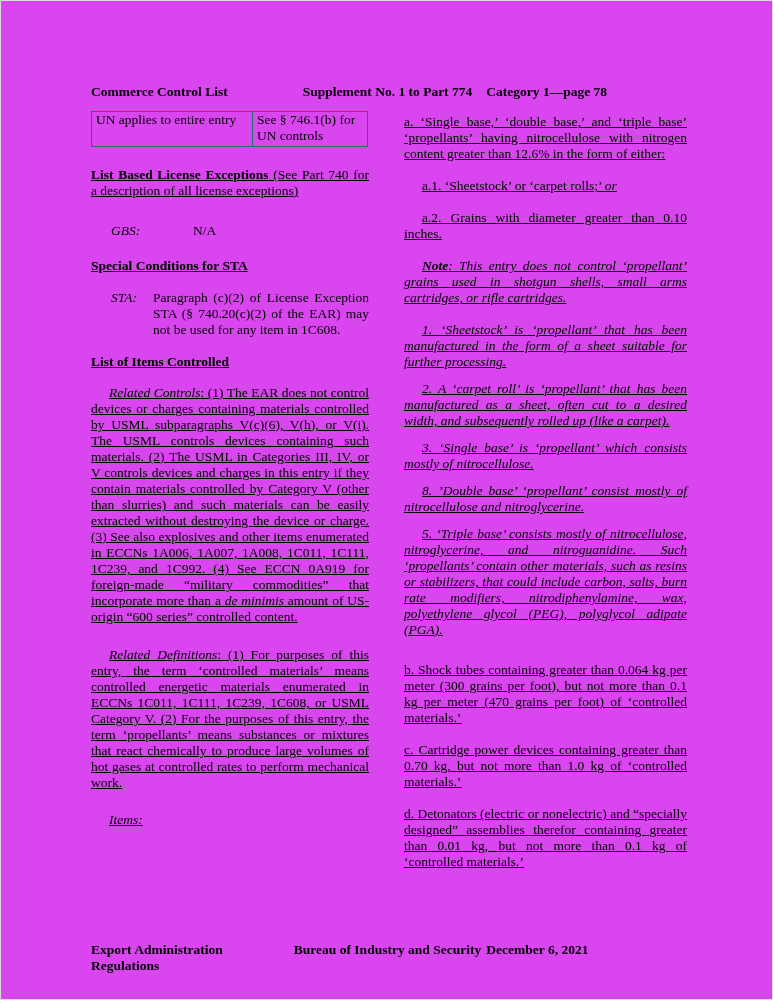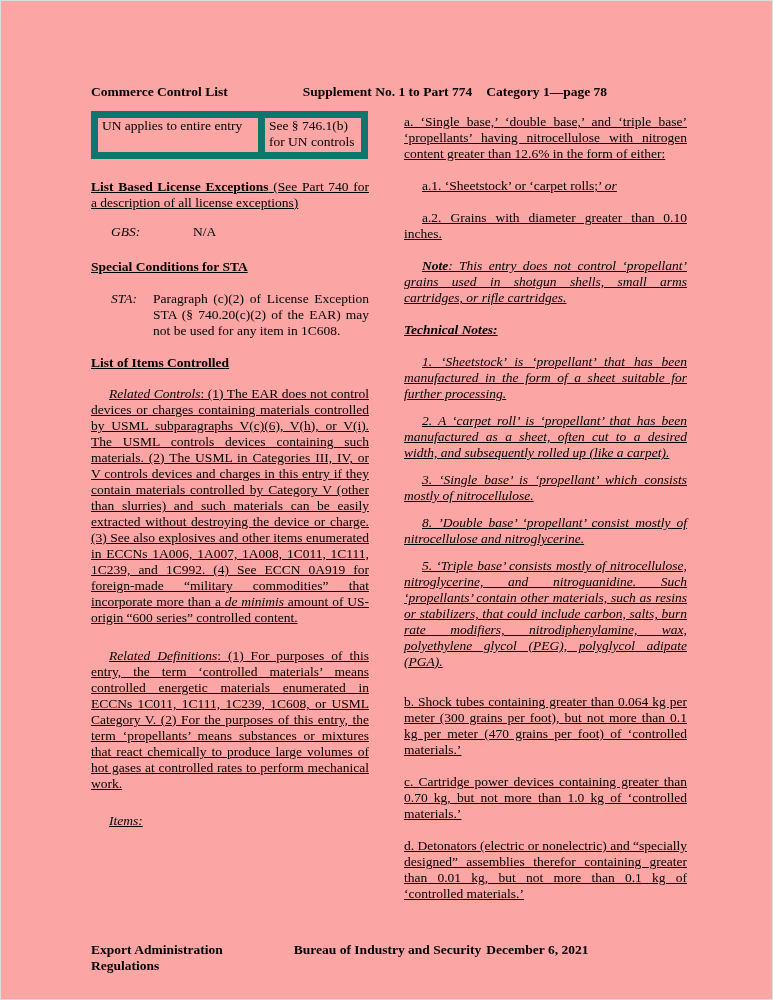--- a/index.html
+++ b/index.html
@@ -1,21 +1,21 @@
 <!DOCTYPE html>
 <html><head>
 <meta charset="utf-8">
 <style>
   html, body { margin: 0; padding: 0; background: #f3f3f3; }
   .page {
     position: relative;
     width: 773px;
     height: 1000px;
     margin: 0 auto;
-    background: #fca5a5;
+    background: #d946ef;
     border: 1px solid #dcdcdc;
     box-sizing: border-box;
     font-family: "Liberation Serif", serif;
     font-size: 13.5px;
     line-height: 16px;
     color: #000;
     overflow: hidden;
   }
   .header, .footer {
     position: absolute;
@@ -33,35 +33,35 @@
     position: absolute;
     top: 110px;
     left: 90px;
     width: 596px;
     display: flex;
     gap: 35px;
   }
   .col-left { width: 278px; }
   .col-right { width: 283px; padding-top: 3px; }
   .un-table { border-collapse: collapse; width: 277px; margin: 0 0 20px 0; }
-  .un-table td { border: 7px solid #0f766e; padding: 0 4px 2px 4px; vertical-align: top; }
+  .un-table td { border: 1px solid #0f766e; padding: 0 4px 2px 4px; vertical-align: top; }
   .un-table td.c1 { width: 152px; }
   p, .para { margin: 0 0 16px 0; text-decoration: underline; }
   .heading { font-weight: bold; margin: 0 0 16px 0; }
   .justify { text-align: justify; }
   .indent { text-indent: 18px; }
   .italic { font-style: italic; }
   .bold-italic { font-weight: bold; font-style: italic; }
   .def-row { display: flex; margin-left: 20px; }
   .def-label { width: 42px; flex-shrink: 0; font-style: italic; }
   .def-value { flex: 1; }
   .items-label { padding-left: 18px; font-style: italic; }
   .mb0 { margin-bottom: 0; }
   .mb11 { margin-bottom: 11px; }
-  .mb13 { margin-bottom: 13px; }
+  .mb13 { margin-bottom: 24px; }
   .mb15 { margin-bottom: 15px; }
   .mb16 { margin-bottom: 16px; }
   .mb19 { margin-bottom: 19px; gap: 40px; }
   .mb21 { margin-bottom: 21px; }
   .mb22 { margin-bottom: 22px; }
   .mb24 { margin-bottom: 24px; }
 </style>
 </head>
 <body>
 
@@ -113,21 +113,20 @@
     <div class="col col-right">
 
       <p class="para justify mb16">a. ‘Single base,’ ‘double base,’ and ‘triple base’ ‘propellants’ having nitrocellulose with nitrogen content greater than 12.6% in the form of either:</p>
 
       <p class="para indent justify mb16"><span>a.1. ‘Sheetstock’ or ‘carpet rolls;’ </span><i>or</i></p>
 
       <p class="para indent justify mb16">a.2. Grains with diameter greater than 0.10 inches.</p>
 
       <p class="para indent justify italic mb16"><b>Note</b><span>: This entry does not control ‘propellant’ grains used in shotgun shells, small arms cartridges, or rifle cartridges.</span></p>
 
-      <p class="para bold-italic mb16">Technical Notes:</p>
 
       <p class="para indent justify italic mb11">1. ‘Sheetstock’ is ‘propellant’ that has been manufactured in the form of a sheet suitable for further processing.</p>
       <p class="para indent justify italic mb11">2. A ‘carpet roll’ is ‘propellant’ that has been manufactured as a sheet, often cut to a desired width, and subsequently rolled up (like a carpet).</p>
       <p class="para indent justify italic mb11">3. ‘Single base’ is ‘propellant’ which consists mostly of nitrocellulose.</p>
       <p class="para indent justify italic mb11">8. ’Double base’ ‘propellant’ consist mostly of nitrocellulose and nitroglycerine.</p>
       <p class="para indent justify italic mb24">5. ‘Triple base’ consists mostly of nitrocellulose, nitroglycerine, and nitroguanidine. Such ‘propellants’ contain other materials, such as resins or stabilizers, that could include carbon, salts, burn rate modifiers, nitrodiphenylamine, wax, polyethylene glycol (PEG), polyglycol adipate (PGA).</p>
 
       <p class="para justify mb16">b. Shock tubes containing greater than 0.064 kg per meter (300 grains per foot), but not more than 0.1 kg per meter (470 grains per foot) of ‘controlled materials.’</p>
       <p class="para justify mb16">c. Cartridge power devices containing greater than 0.70 kg, but not more than 1.0 kg of ‘controlled materials.’</p>
       <p class="para justify mb0">d. Detonators (electric or nonelectric) and “specially designed” assemblies therefor containing greater than 0.01 kg, but not more than 0.1 kg of ‘controlled materials.’</p>

